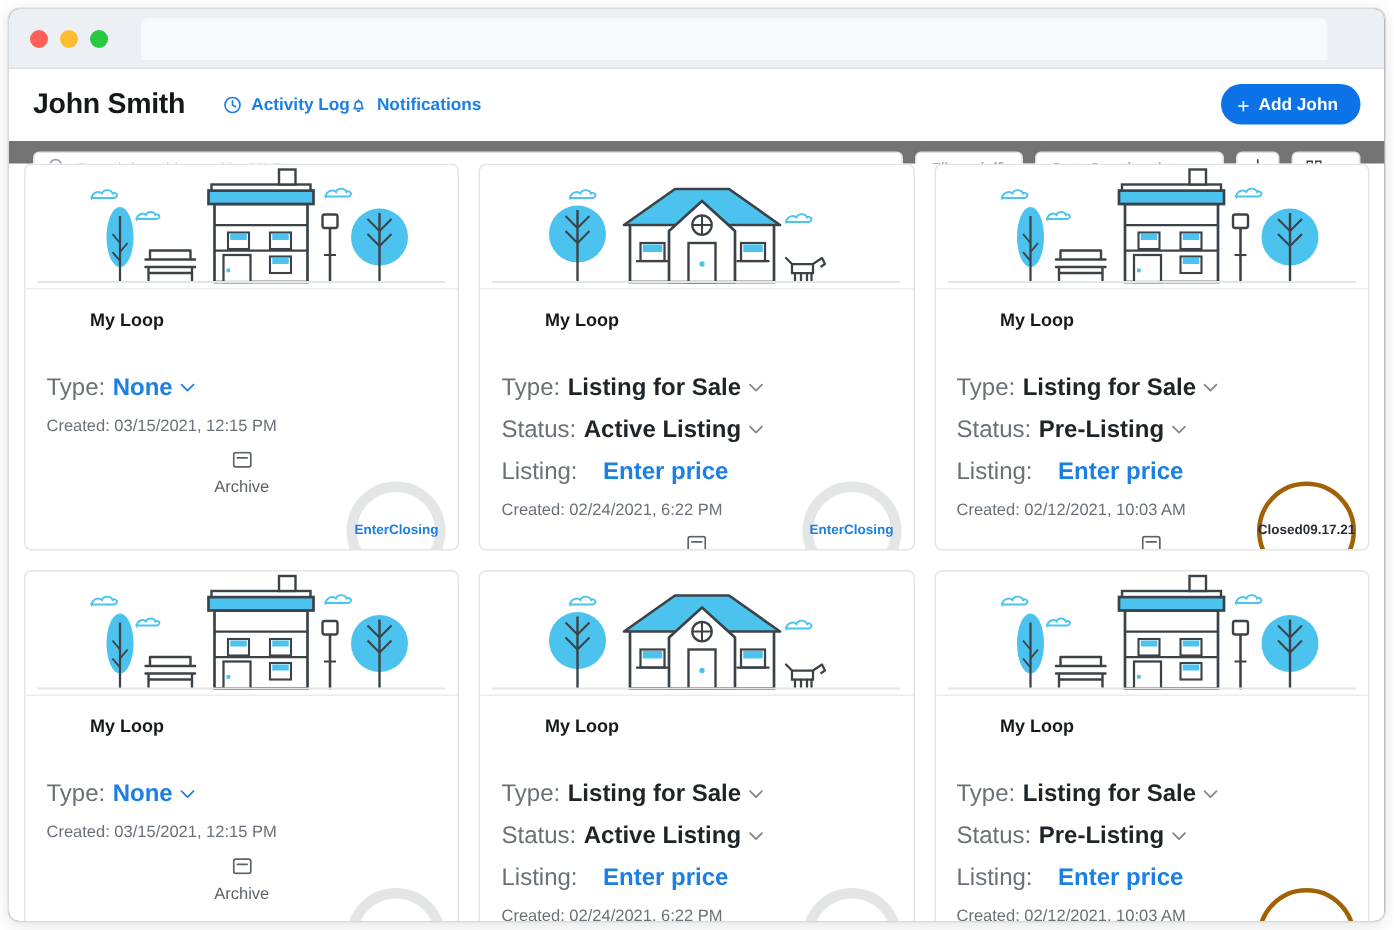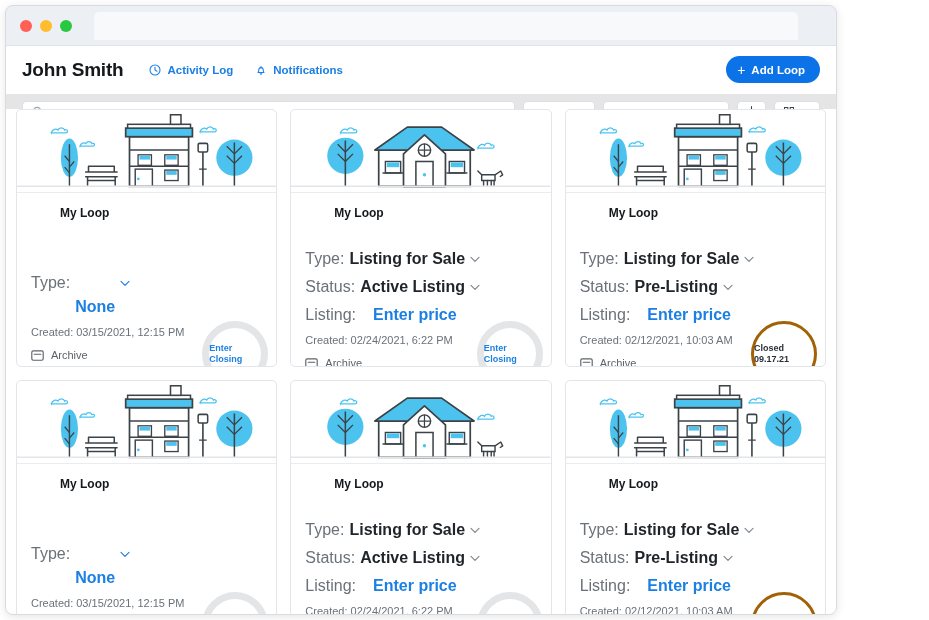--- a/index.html
+++ b/index.html
@@ -7,22 +7,22 @@
     width: 929px; height: 620px;
     background: #ffffff;
     font-family: "Liberation Sans", sans-serif;
     overflow: hidden;
   }
 
   
   .window {
     position: absolute;
     left: 5px; top: 5px;
-    width: 832px; height: 610px;
-    background: #e5e5e5;
+    width: 919px; height: 610px;
+    background: #737373;
     border: 1px solid #d8dce1;
     border-radius: 8px;
     overflow: hidden;
     box-shadow: 0 2px 10px rgba(0,0,0,0.10);
   }
 
   
   .titlebar {
     height: 40px;
     background: #eceff3;
@@ -53,21 +53,21 @@
     align-items: center;
     padding: 0 16px;
     position: relative;
   }
   .username {
     font-size: 19px;
     font-weight: bold;
     color: #16191c;
     letter-spacing: -0.2px;
   }
-  .hdrlinks { display: flex; align-items: center; gap: 22px; margin-left: 26px; }
+  .hdrlinks { display: flex; align-items: center; margin-left: 26px; }
   .hdrlink {
     display: flex; align-items: center; gap: 6px;
     color: #1b7fe3;
     font-size: 11.5px;
     font-weight: bold;
     cursor: pointer;
   }
   .hdrlink svg { display: block; }
   .addloop {
     position: absolute;
@@ -179,45 +179,46 @@
     display: flex;
     align-items: center;
     gap: 5px;
     font-size: 16px;
     margin-bottom: 10px;
     color: #6a7178;
     white-space: nowrap;
   }
   .flabel { color: #6a7178; }
   .fval { color: #1f2429; font-weight: bold; }
-  .fval.blue { color: #1b7fe3; margin-top: 48px; }
+  .fval.blue { color: #1b7fe3; }
   .fval.link { color: #1b7fe3; font-weight: bold; cursor: pointer; margin-left: 12px; }
   .fcaret { color: #7f868d; font-size: 10px; }
   .created {
     font-size: 11px;
     color: #6a7178;
     margin-bottom: 11px;
     white-space: nowrap;
   }
   .archive {
     display: flex; align-items: center; gap: 7px;
     font-size: 11px;
     color: #5c636a;
     cursor: pointer;
+    flex-direction: column;
   }
   .archive svg { display: block; }
 
   
   .ring {
     position: absolute;
     right: 8px; bottom: -20px;
     width: 66px; height: 66px;
     border-radius: 50%;
-    display: flex; flex-direction: column;
-    align-items: flex-start; justify-content: center;
+    display: flex; flex-direction: row;
+    align-items: center; justify-content: center;
     text-align: center;
     line-height: 1.25;
     font-size: 9px;
     font-weight: bold;
   }
   .ring.pending {
     border: 7px solid #e3e5e7;
     background: #ffffff;
     color: #1b7fe3;
   }
@@ -261,21 +262,21 @@
             <path d="M3 8.4c.7-.6.8-1.2.8-2.4 0-1.4.9-2.4 2.2-2.4s2.2 1 2.2 2.4c0 1.2.1 1.8.8 2.4H3z" stroke="#1b7fe3" stroke-width="1.05" stroke-linejoin="round"></path>
             <path d="M5.2 9.6a.85.85 0 001.6 0" stroke="#1b7fe3" stroke-width="1.05" stroke-linecap="round"></path>
             <path d="M6 3.6V2.6" stroke="#1b7fe3" stroke-width="1.05" stroke-linecap="round"></path>
           </svg>
         </span>
         <span>Notifications</span>
       </div>
     </div>
     <button class="addloop">
       <span class="plus">+</span>
-      <span>Add Loop</span>
+      <span>Add John</span>
     </button>
   </div>
 
   <div class="toolbar">
     <div class="searchbox">
       <span>
         <svg width="12" height="12" viewBox="0 0 12 12" fill="none">
           <circle cx="5.1" cy="5.1" r="3.7" stroke="#9aa1a9" stroke-width="1.15"></circle>
           <path d="M7.9 7.9l2.5 2.5" stroke="#9aa1a9" stroke-width="1.15" stroke-linecap="round"></path>
         </svg>

